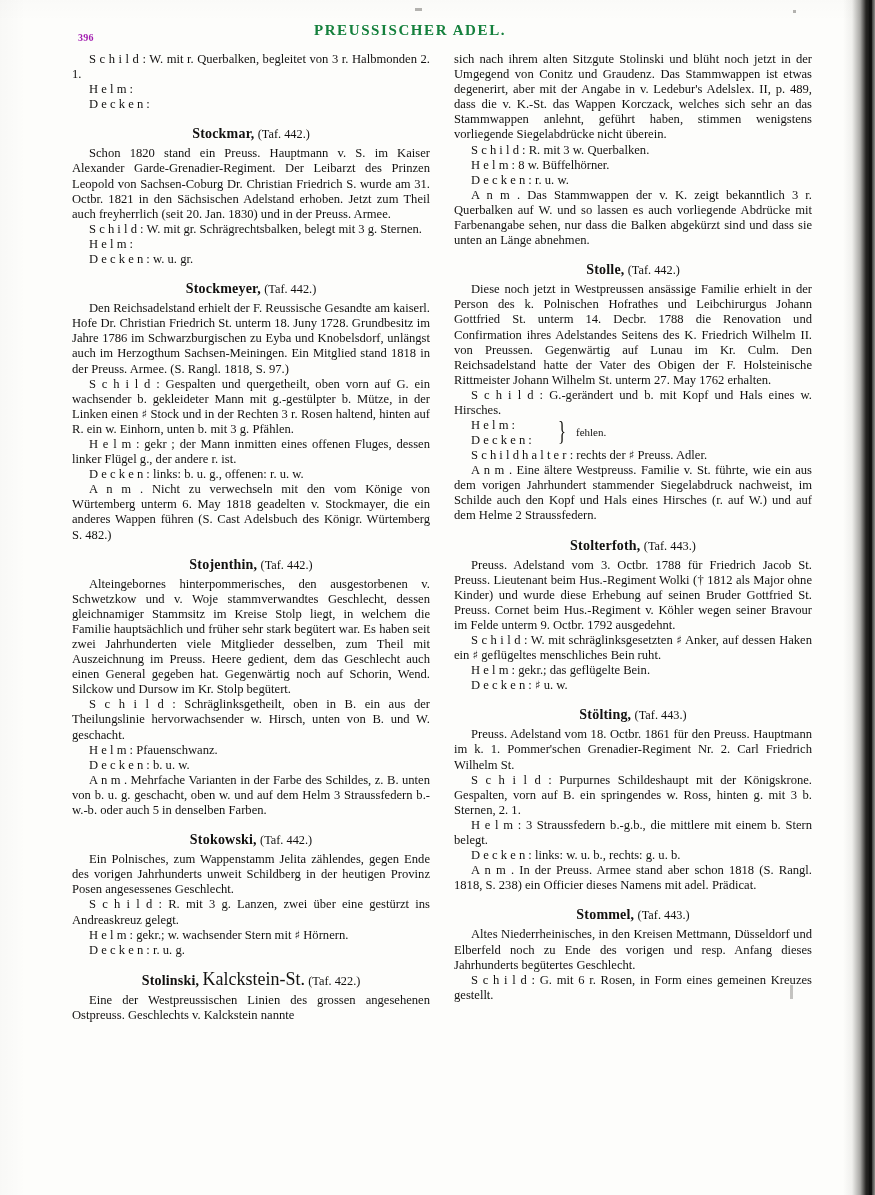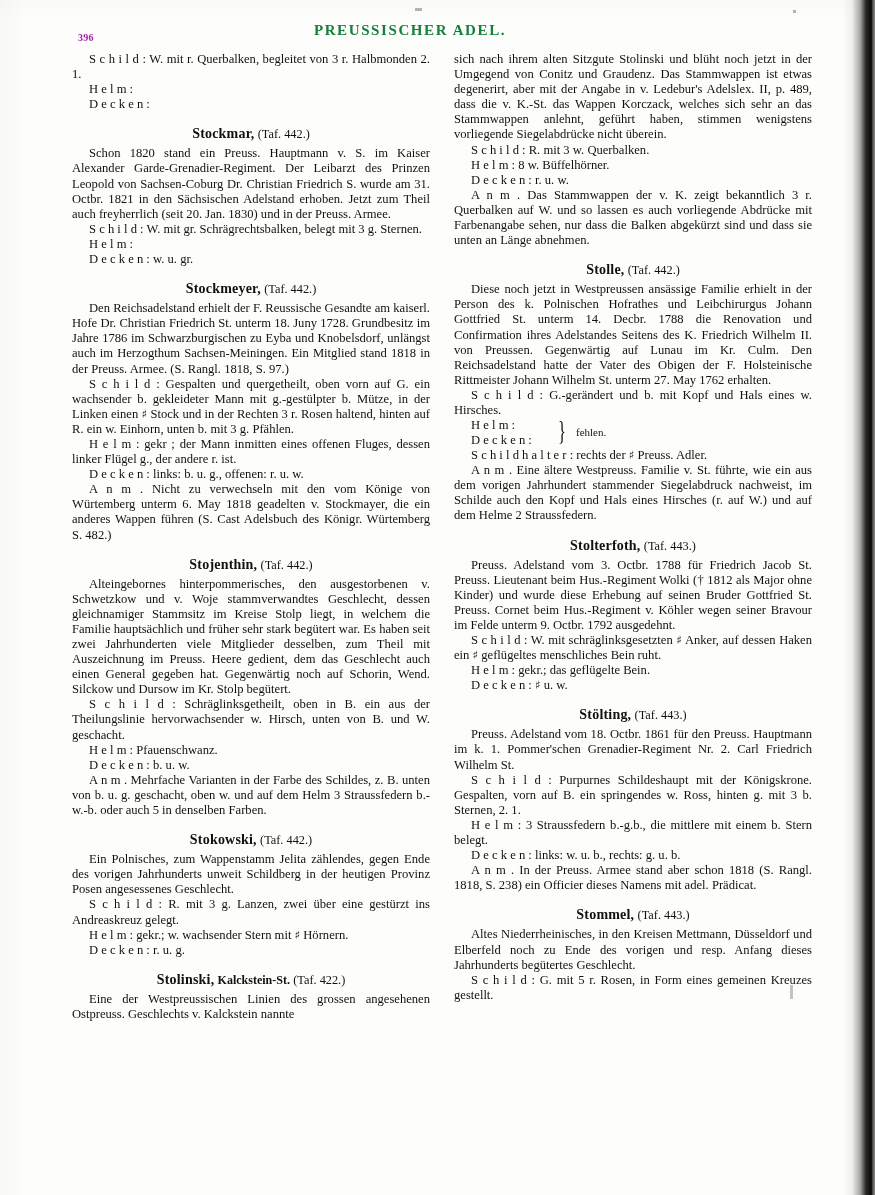--- a/index.html
+++ b/index.html
@@ -118,22 +118,22 @@
     font-size: 13px;
     line-height: 17px;
     white-space: nowrap;
   }
   .entry-head .fam {
     font-weight: bold;
     font-size: 14px;
     letter-spacing: 0.2px;
   }
   .entry-head .sub {
-    font-weight: bold;
-    font-size: 12px;
+    font-weight: normal;
+    font-size: 18px;
   }
   .entry-head .taf {
     font-weight: normal;
     font-size: 12.3px;
   }
 
   p.para {
     margin: 0;
     text-indent: 17px;
     text-align: justify;
@@ -312,21 +312,21 @@
         <p class="para">D e c k e n : links: w. u. b., rechts: g. u. b.</p>
         <p class="para">A n m . In der Preuss. Armee stand aber schon 1818 (S. Rangl. 1818, S. 238) ein Officier dieses Namens mit adel. Prädicat.</p>
       </div>
 
       <div class="entry">
         <div class="entry-head">
           <span class="fam">Stommel,</span>
           <span class="taf">(Taf. 443.)</span>
         </div>
         <p class="para">Altes Niederrheinisches, in den Kreisen Mettmann, Düsseldorf und Elberfeld noch zu Ende des vorigen und resp. Anfang dieses Jahrhunderts begütertes Geschlecht.</p>
-        <p class="para">S c h i l d : G. mit 5 r. Rosen, in Form eines gemeinen Kreuzes gestellt.</p>
+        <p class="para">S c h i l d : G. mit 6 r. Rosen, in Form eines gemeinen Kreuzes gestellt.</p>
       </div>
 
     </div>
   </div>
 
   <div class="scan-gutter"></div>
   <div class="scan-gutter-line"></div>
   <div class="scan-speck" style="left:415px; top:8px; width:7px; height:3px;"></div>
   <div class="scan-speck" style="left:793px; top:10px; width:3px; height:3px;"></div>
   <div class="scan-speck" style="left:790px; top:985px; width:3px; height:14px; background:rgba(110,108,104,0.4);"></div>

